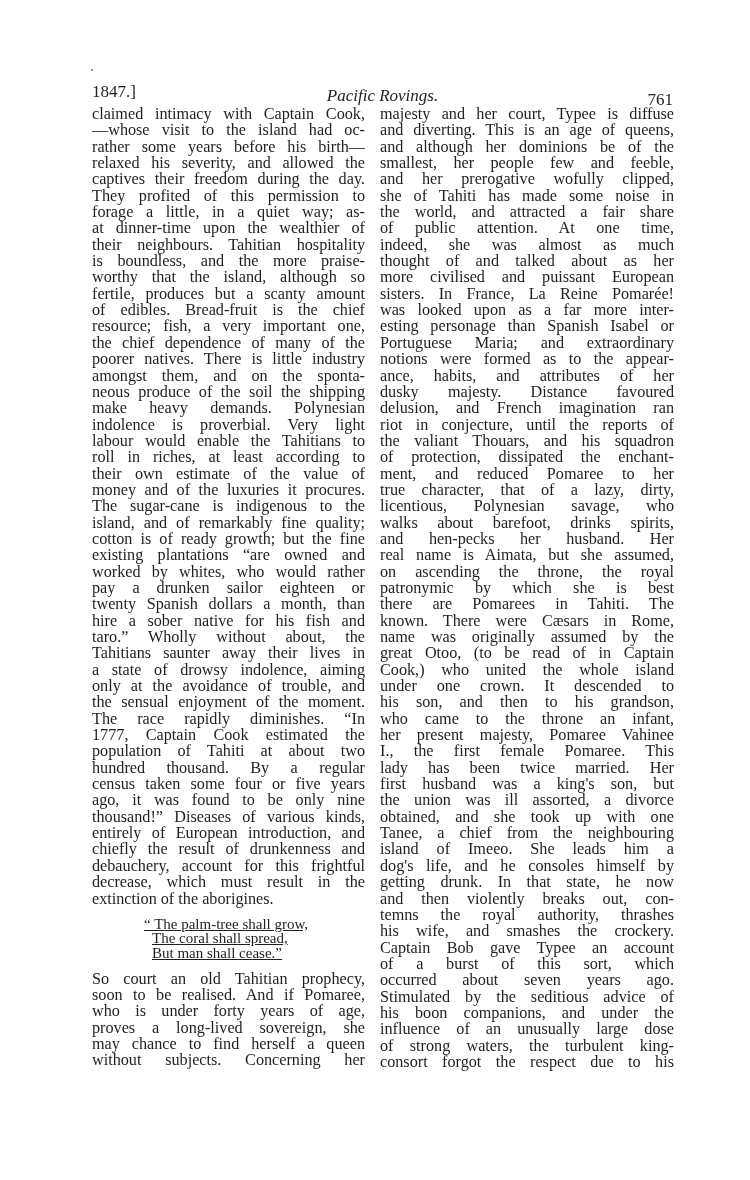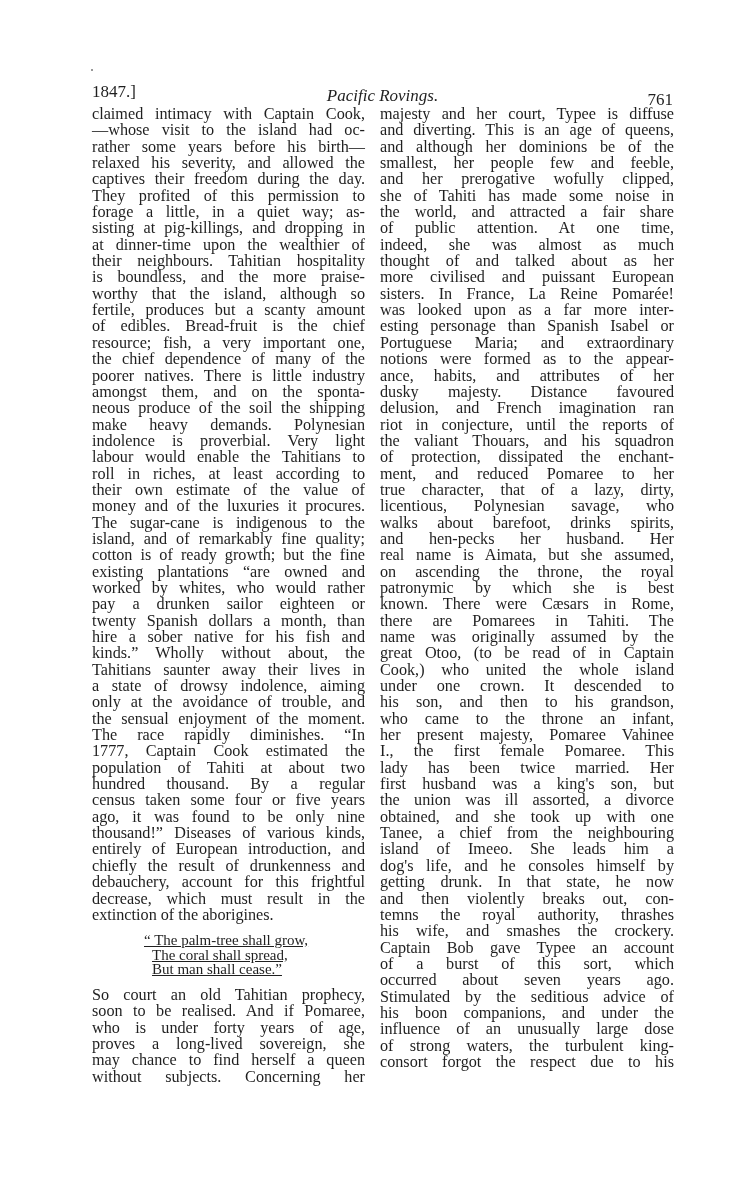--- a/index.html
+++ b/index.html
@@ -38,21 +38,20 @@
 
   <div class="col col-left">
     <div id="lc-p1">
         <span class="ln">claimed intimacy with Captain Cook,</span>
         <span class="ln">—whose visit to the island had oc-</span>
         <span class="ln">rather some years before his birth—</span>
         <span class="ln">relaxed his severity, and allowed the</span>
         <span class="ln">captives their freedom during the day.</span>
         <span class="ln">They profited of this permission to</span>
         <span class="ln">forage a little, in a quiet way; as-</span>
-        <span class="ln">sisting at pig-killings, and dropping in</span>
         <span class="ln">at dinner-time upon the wealthier of</span>
         <span class="ln">their neighbours. Tahitian hospitality</span>
         <span class="ln">is boundless, and the more praise-</span>
         <span class="ln">worthy that the island, although so</span>
         <span class="ln">fertile, produces but a scanty amount</span>
         <span class="ln">of edibles. Bread-fruit is the chief</span>
         <span class="ln">resource; fish, a very important one,</span>
         <span class="ln">the chief dependence of many of the</span>
         <span class="ln">poorer natives. There is little industry</span>
         <span class="ln">amongst them, and on the sponta-</span>
@@ -65,21 +64,21 @@
         <span class="ln">money and of the luxuries it procures.</span>
         <span class="ln">The sugar-cane is indigenous to the</span>
         <span class="ln">island, and of remarkably fine quality;</span>
         <span class="ln">cotton is of ready growth; but the fine</span>
         <span class="ln">existing plantations “are owned and</span>
         <span class="ln">worked by whites, who would rather</span>
         <span class="ln">pay a drunken sailor eighteen or</span>
         <span class="ln">twenty Spanish dollars a month, than</span>
         <span class="ln">hire a sober native for his fish and</span>
       </div>
-    <span class="ln"><span class="it">kinds.</span><span>” Wholly without about, the</span></span>
+    <span class="ln"><span class="it">taro.</span><span>” Wholly without about, the</span></span>
     <div id="lc-p1b">
         <span class="ln">Tahitians saunter away their lives in</span>
         <span class="ln">a state of drowsy indolence, aiming</span>
         <span class="ln">only at the avoidance of trouble, and</span>
         <span class="ln">the sensual enjoyment of the moment.</span>
         <span class="ln">The race rapidly diminishes. “In</span>
         <span class="ln">1777, Captain Cook estimated the</span>
         <span class="ln">population of Tahiti at about two</span>
         <span class="ln">hundred thousand. By a regular</span>
         <span class="ln">census taken some four or five years</span>
@@ -133,22 +132,22 @@
         <span class="ln">the valiant Thouars, and his squadron</span>
         <span class="ln">of protection, dissipated the enchant-</span>
         <span class="ln">ment, and reduced Pomaree to her</span>
         <span class="ln">true character, that of a lazy, dirty,</span>
         <span class="ln">licentious, Polynesian savage, who</span>
         <span class="ln">walks about barefoot, drinks spirits,</span>
         <span class="ln">and hen-pecks her husband. Her</span>
         <span class="ln">real name is Aimata, but she assumed,</span>
         <span class="ln">on ascending the throne, the royal</span>
         <span class="ln">patronymic by which she is best</span>
+        <span class="ln">there are Pomarees in Tahiti. The</span>
         <span class="ln">known. There were Cæsars in Rome,</span>
-        <span class="ln">there are Pomarees in Tahiti. The</span>
         <span class="ln">name was originally assumed by the</span>
         <span class="ln">great Otoo, (to be read of in Captain</span>
         <span class="ln">Cook,) who united the whole island</span>
         <span class="ln">under one crown. It descended to</span>
         <span class="ln">his son, and then to his grandson,</span>
         <span class="ln">who came to the throne an infant,</span>
         <span class="ln">her present majesty, Pomaree Vahinee</span>
         <span class="ln">I., the first female Pomaree. This</span>
         <span class="ln">lady has been twice married. Her</span>
         <span class="ln">first husband was a king's son, but</span>

